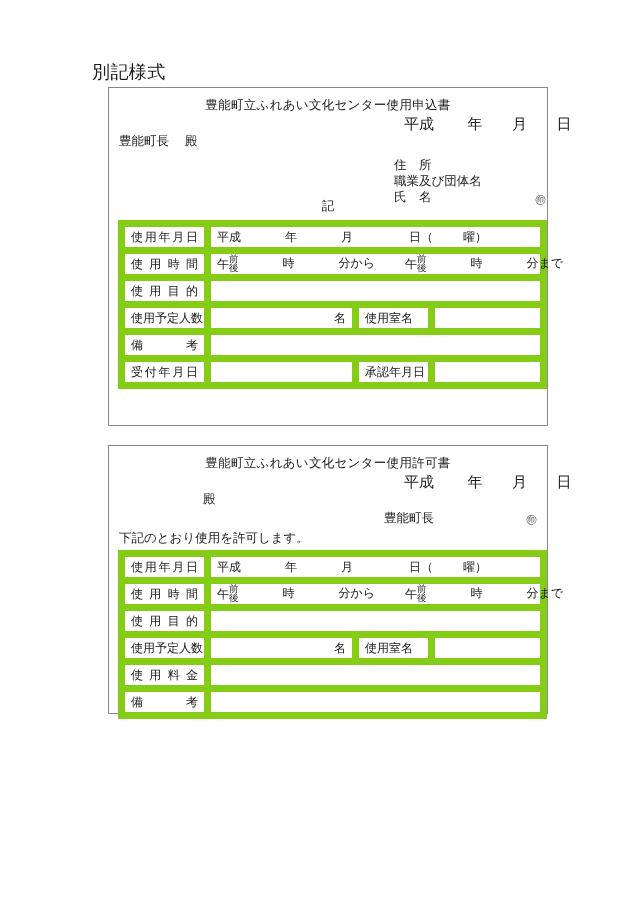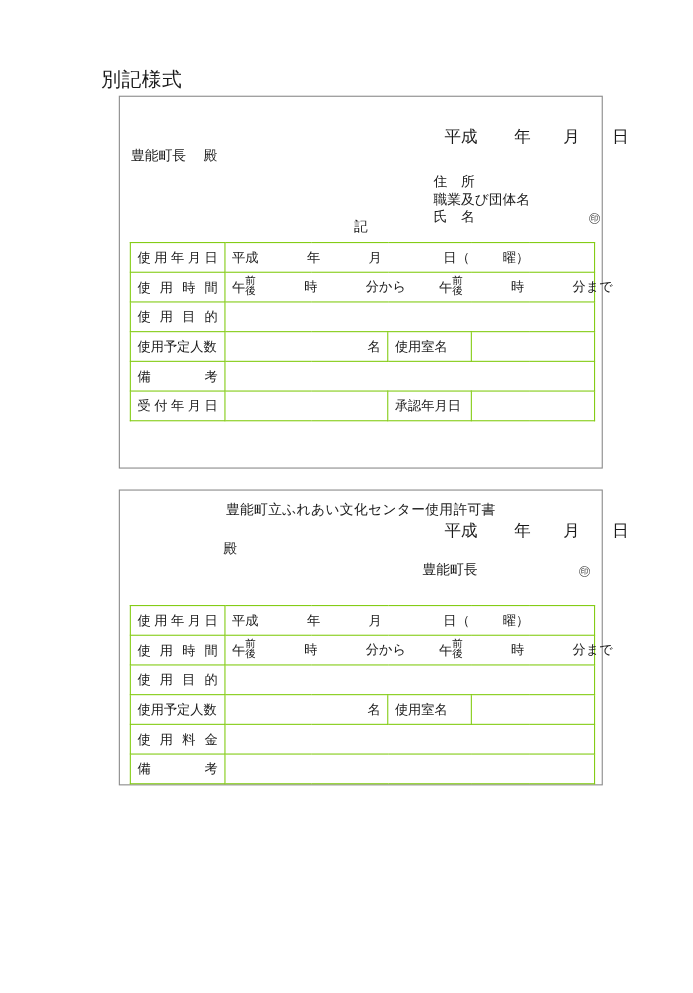--- a/index.html
+++ b/index.html
@@ -100,21 +100,21 @@
     font-size: 12.5px;
   }
   
   table.form-table {
     position: absolute;
     border-collapse: collapse;
     table-layout: fixed;
     font-size: 12px;
   }
   table.form-table td {
-    border: 1px solid #84cc16;
+    border: 7px solid #84cc16;
     height: 27px;
     padding: 0 6px;
     vertical-align: middle;
     box-sizing: border-box;
     white-space: nowrap;
   }
   
   td.lbl {
     text-align: justify;
     text-align-last: justify;
@@ -151,20 +151,21 @@
 </style>
 </head>
 <body>
 
 <div class="page">
 
   <div class="form-label">別記様式</div>
 
   <div class="form-box" id="form-application-box">
 
+    <div class="doc-title" style="top:9px;">豊能町立ふれあい文化センター使用申込書</div>
 
     <div class="era-line" style="left:295px; top:27px;">
       <span>平成</span>
       <span class="era-gap-m"></span>
       <span>年</span>
       <span class="era-gap-s"></span>
       <span>月</span>
       <span class="era-gap-s"></span>
       <span>日</span>
     </div>
@@ -249,20 +250,21 @@
       <span>日</span>
     </div>
 
     <div class="addressee" style="left:94px; top:45px;">殿</div>
 
     <div class="addressee" style="left:275px; top:64px;">
       <span>豊能町長</span>
       <span class="seal-mark" style="left:142px; top:2px;">㊞</span>
     </div>
 
+    <div class="lead-sentence" style="left:10px; top:84px;">下記のとおり使用を許可します。</div>
 
     <table class="form-table" style="left:9px; top:104px; width:422px;">
       <colgroup>
         <col style="width:86px;">
         <col style="width:78px;">
         <col style="width:70px;">
         <col style="width:76px;">
         <col style="width:52px;">
         <col style="width:60px;">
       </colgroup>

